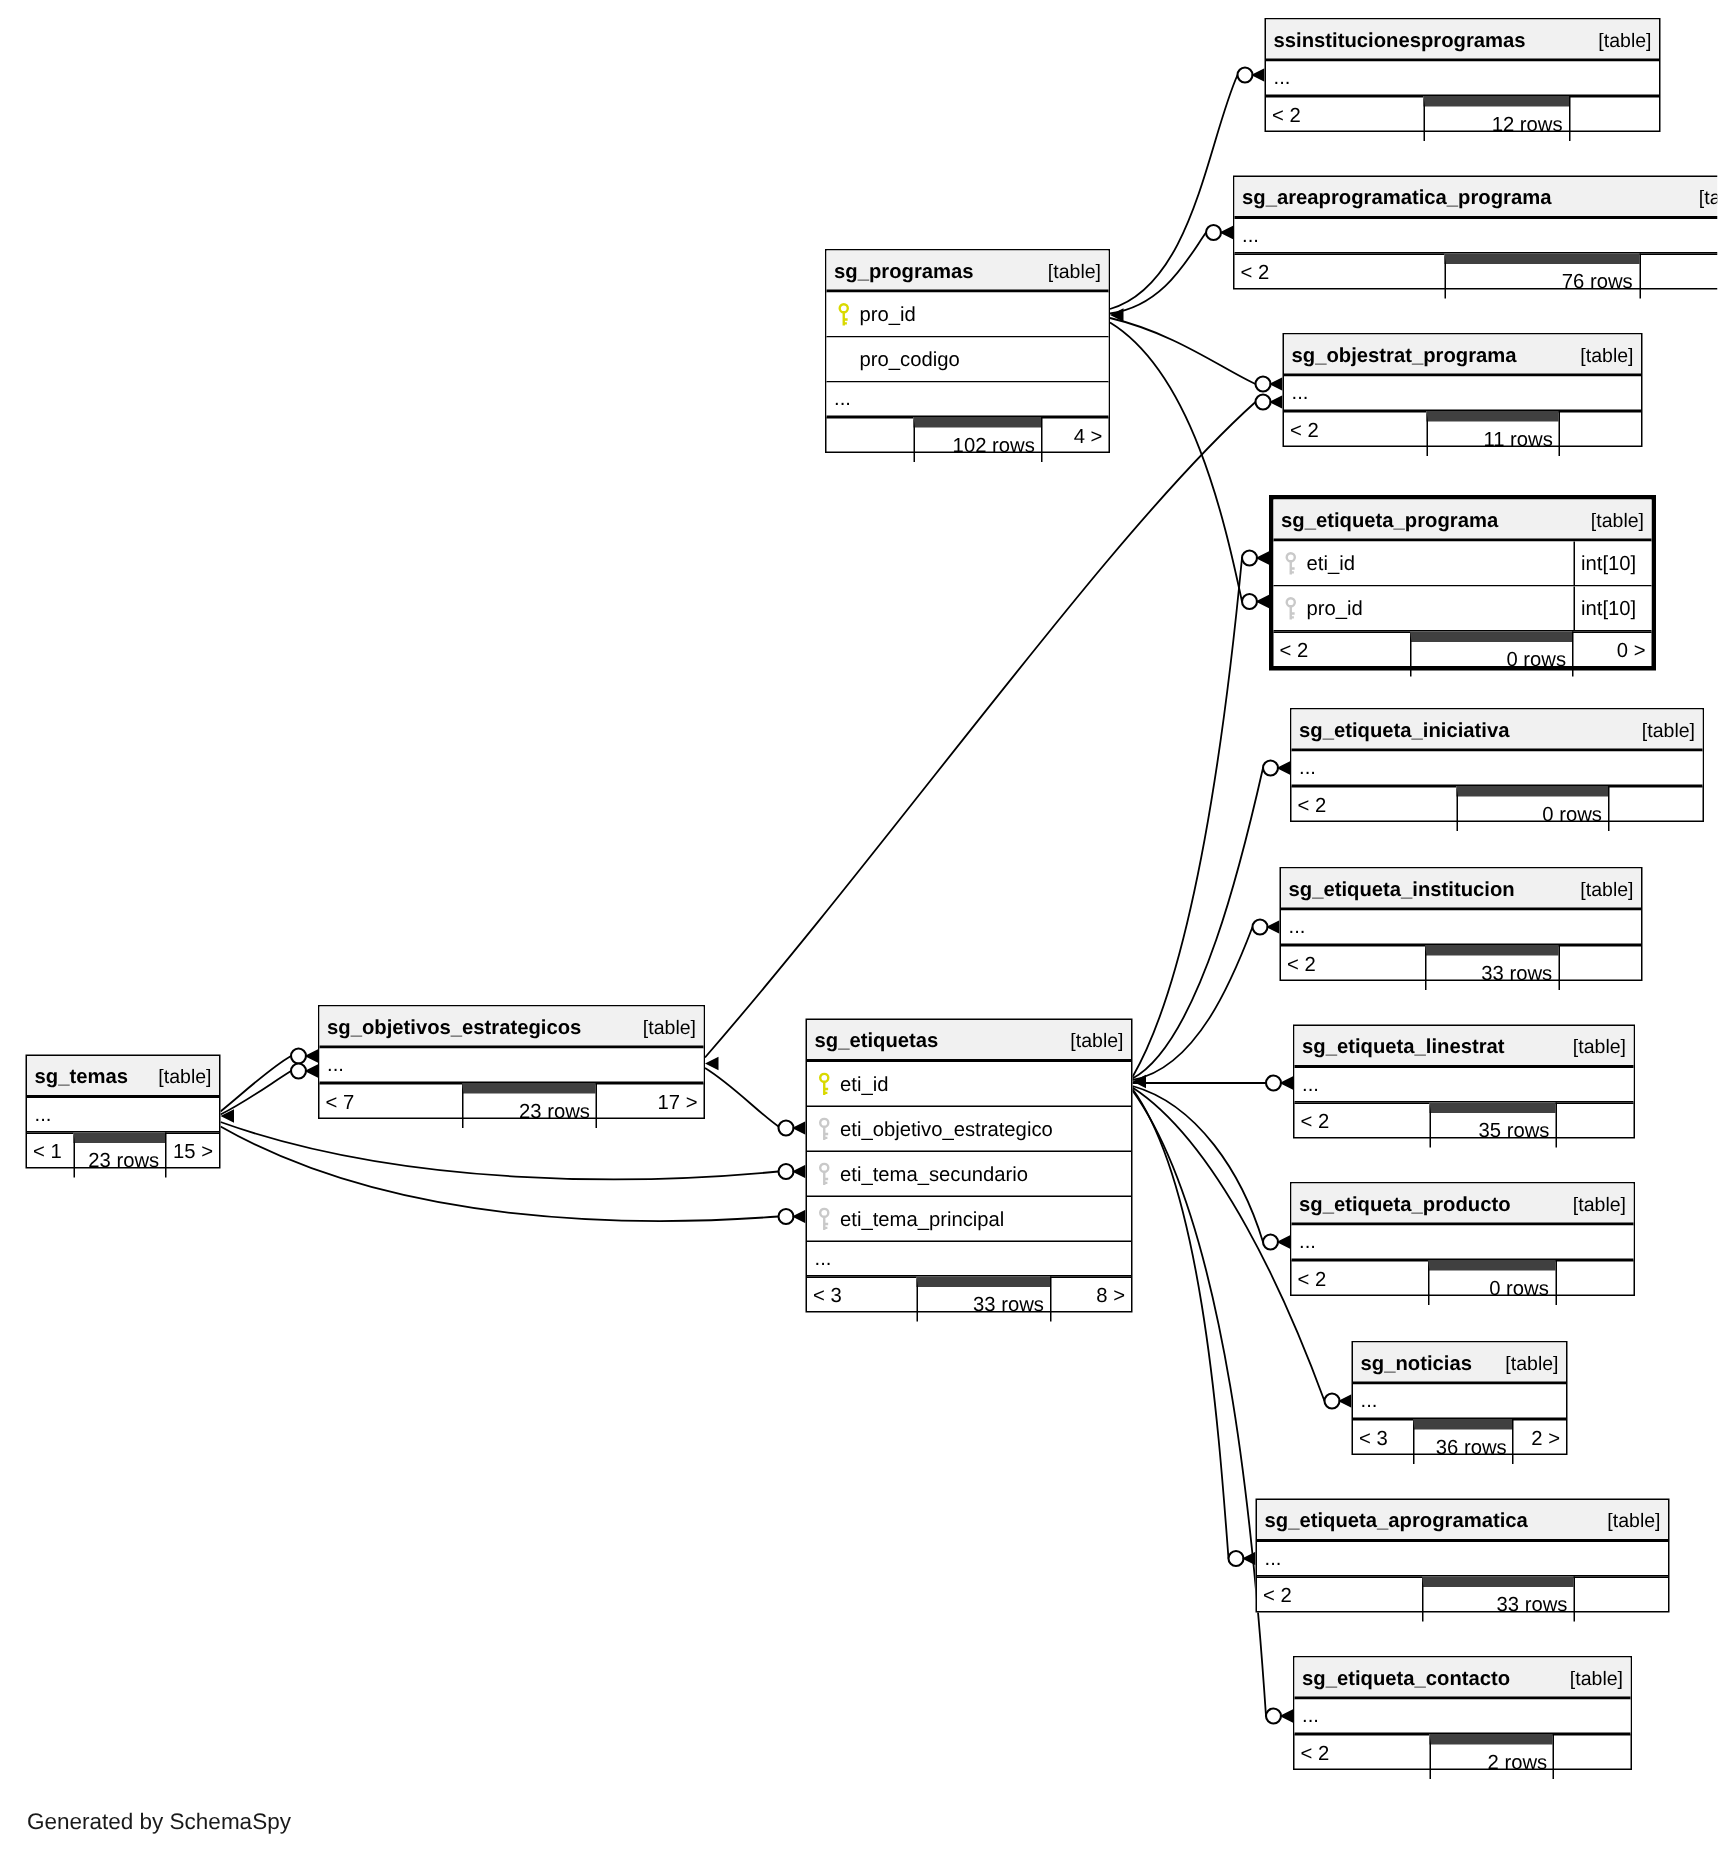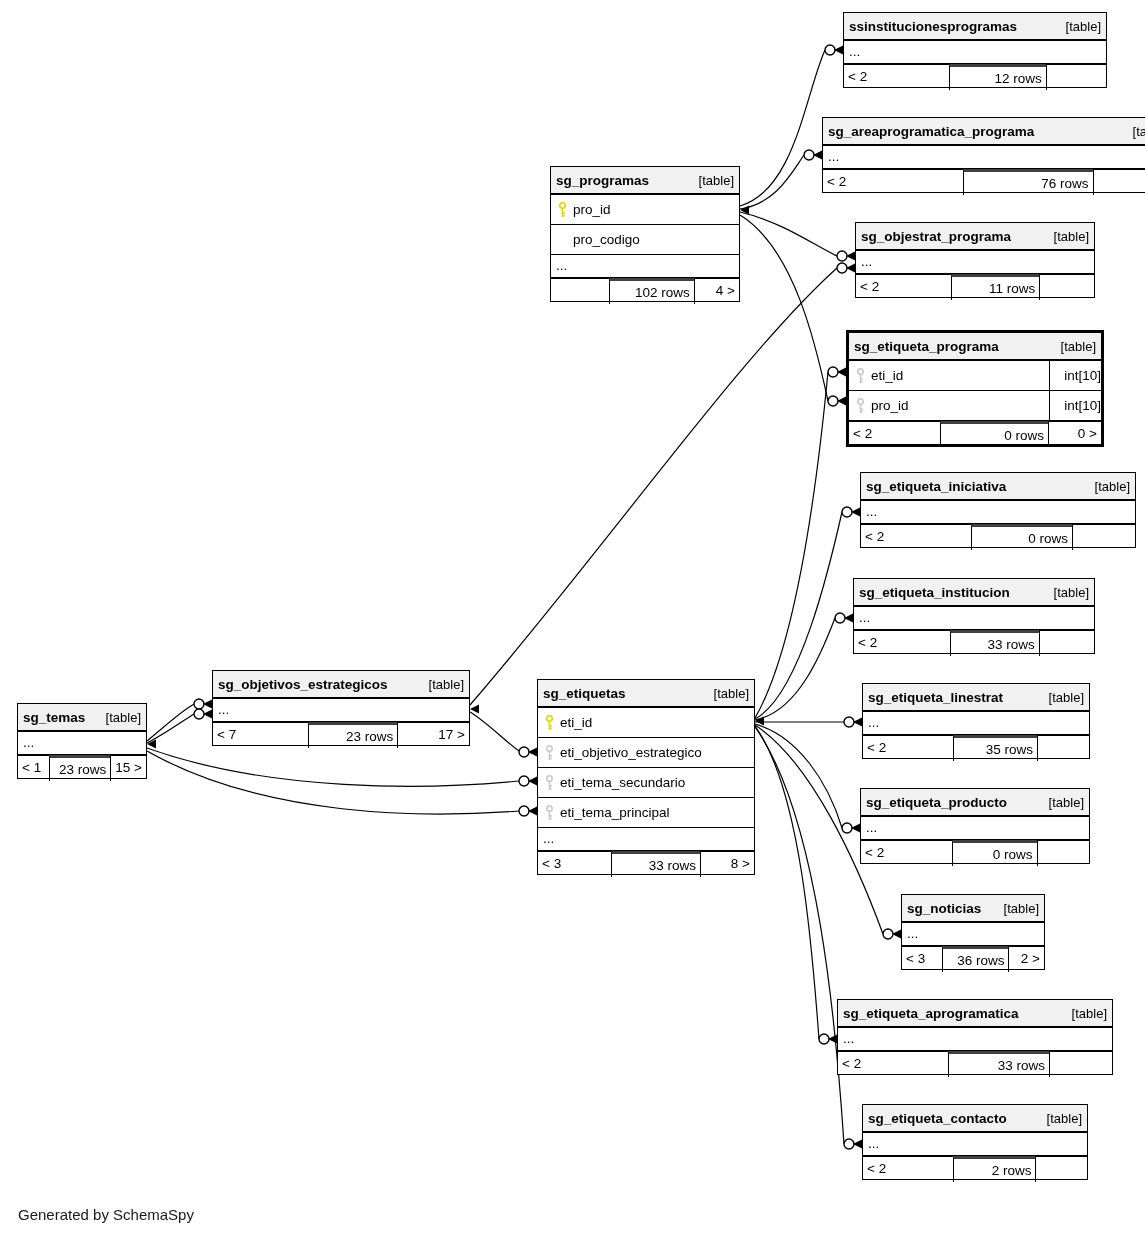--- a/index.html
+++ b/index.html
@@ -14,26 +14,26 @@
   .ttag{font-size:13px;white-space:nowrap;}
   .row{height:29px;line-height:29px;font-size:13.5px;display:flex;align-items:center;
        border-bottom:1px solid #000;background:#fff;white-space:nowrap;}
   .row:last-of-type{border-bottom:1px solid #000;}
   .row.ell{height:22px;line-height:22px;padding-left:5px;}
   .key{width:22px;display:inline-flex;justify-content:center;align-items:center;flex:0 0 22px;}
   .keyicon{display:block;}
   .pk{color:#d9d900;}
   .fk{color:#c9c9c9;}
   .clabel{flex:1 1 auto;overflow:hidden;}
-  .ctype{flex:0 0 52px;border-left:1px solid #000;height:100%;padding-left:4px;box-sizing:border-box;text-align:right;}
+  .ctype{flex:0 0 52px;border-left:1px solid #000;height:100%;padding-left:4px;box-sizing:border-box;}
   .ftr{display:grid;grid-template-columns:40% 37% 23%;height:23px;line-height:23px;
        font-size:13.5px;border-top:0;}
   .ftr span{display:block;height:100%;box-sizing:border-box;}
   .fl{padding-left:4px;border-top:1px solid #000;}
-  .fc{text-align:right;padding-right:4px;border-left:1px solid #000;border-top:3px solid #404040;}
+  .fc{text-align:right;padding-right:4px;border-left:1px solid #000;border-top:7px solid #404040;}
   .fr{text-align:right;padding-right:4px;border-left:1px solid #000;border-top:1px solid #000;}
   .gennote{position:absolute;left:18px;top:1206px;font-size:15px;color:#1a1a1a;z-index:2;}
   .edge{fill:none;stroke:#000;stroke-width:1.2;}
   .enddot{fill:#fff;stroke:#000;stroke-width:1.4;}
   .arr{fill:#000;stroke:none;}
 </style>
 </head>
 <body>
 
 <div id="canvas">

